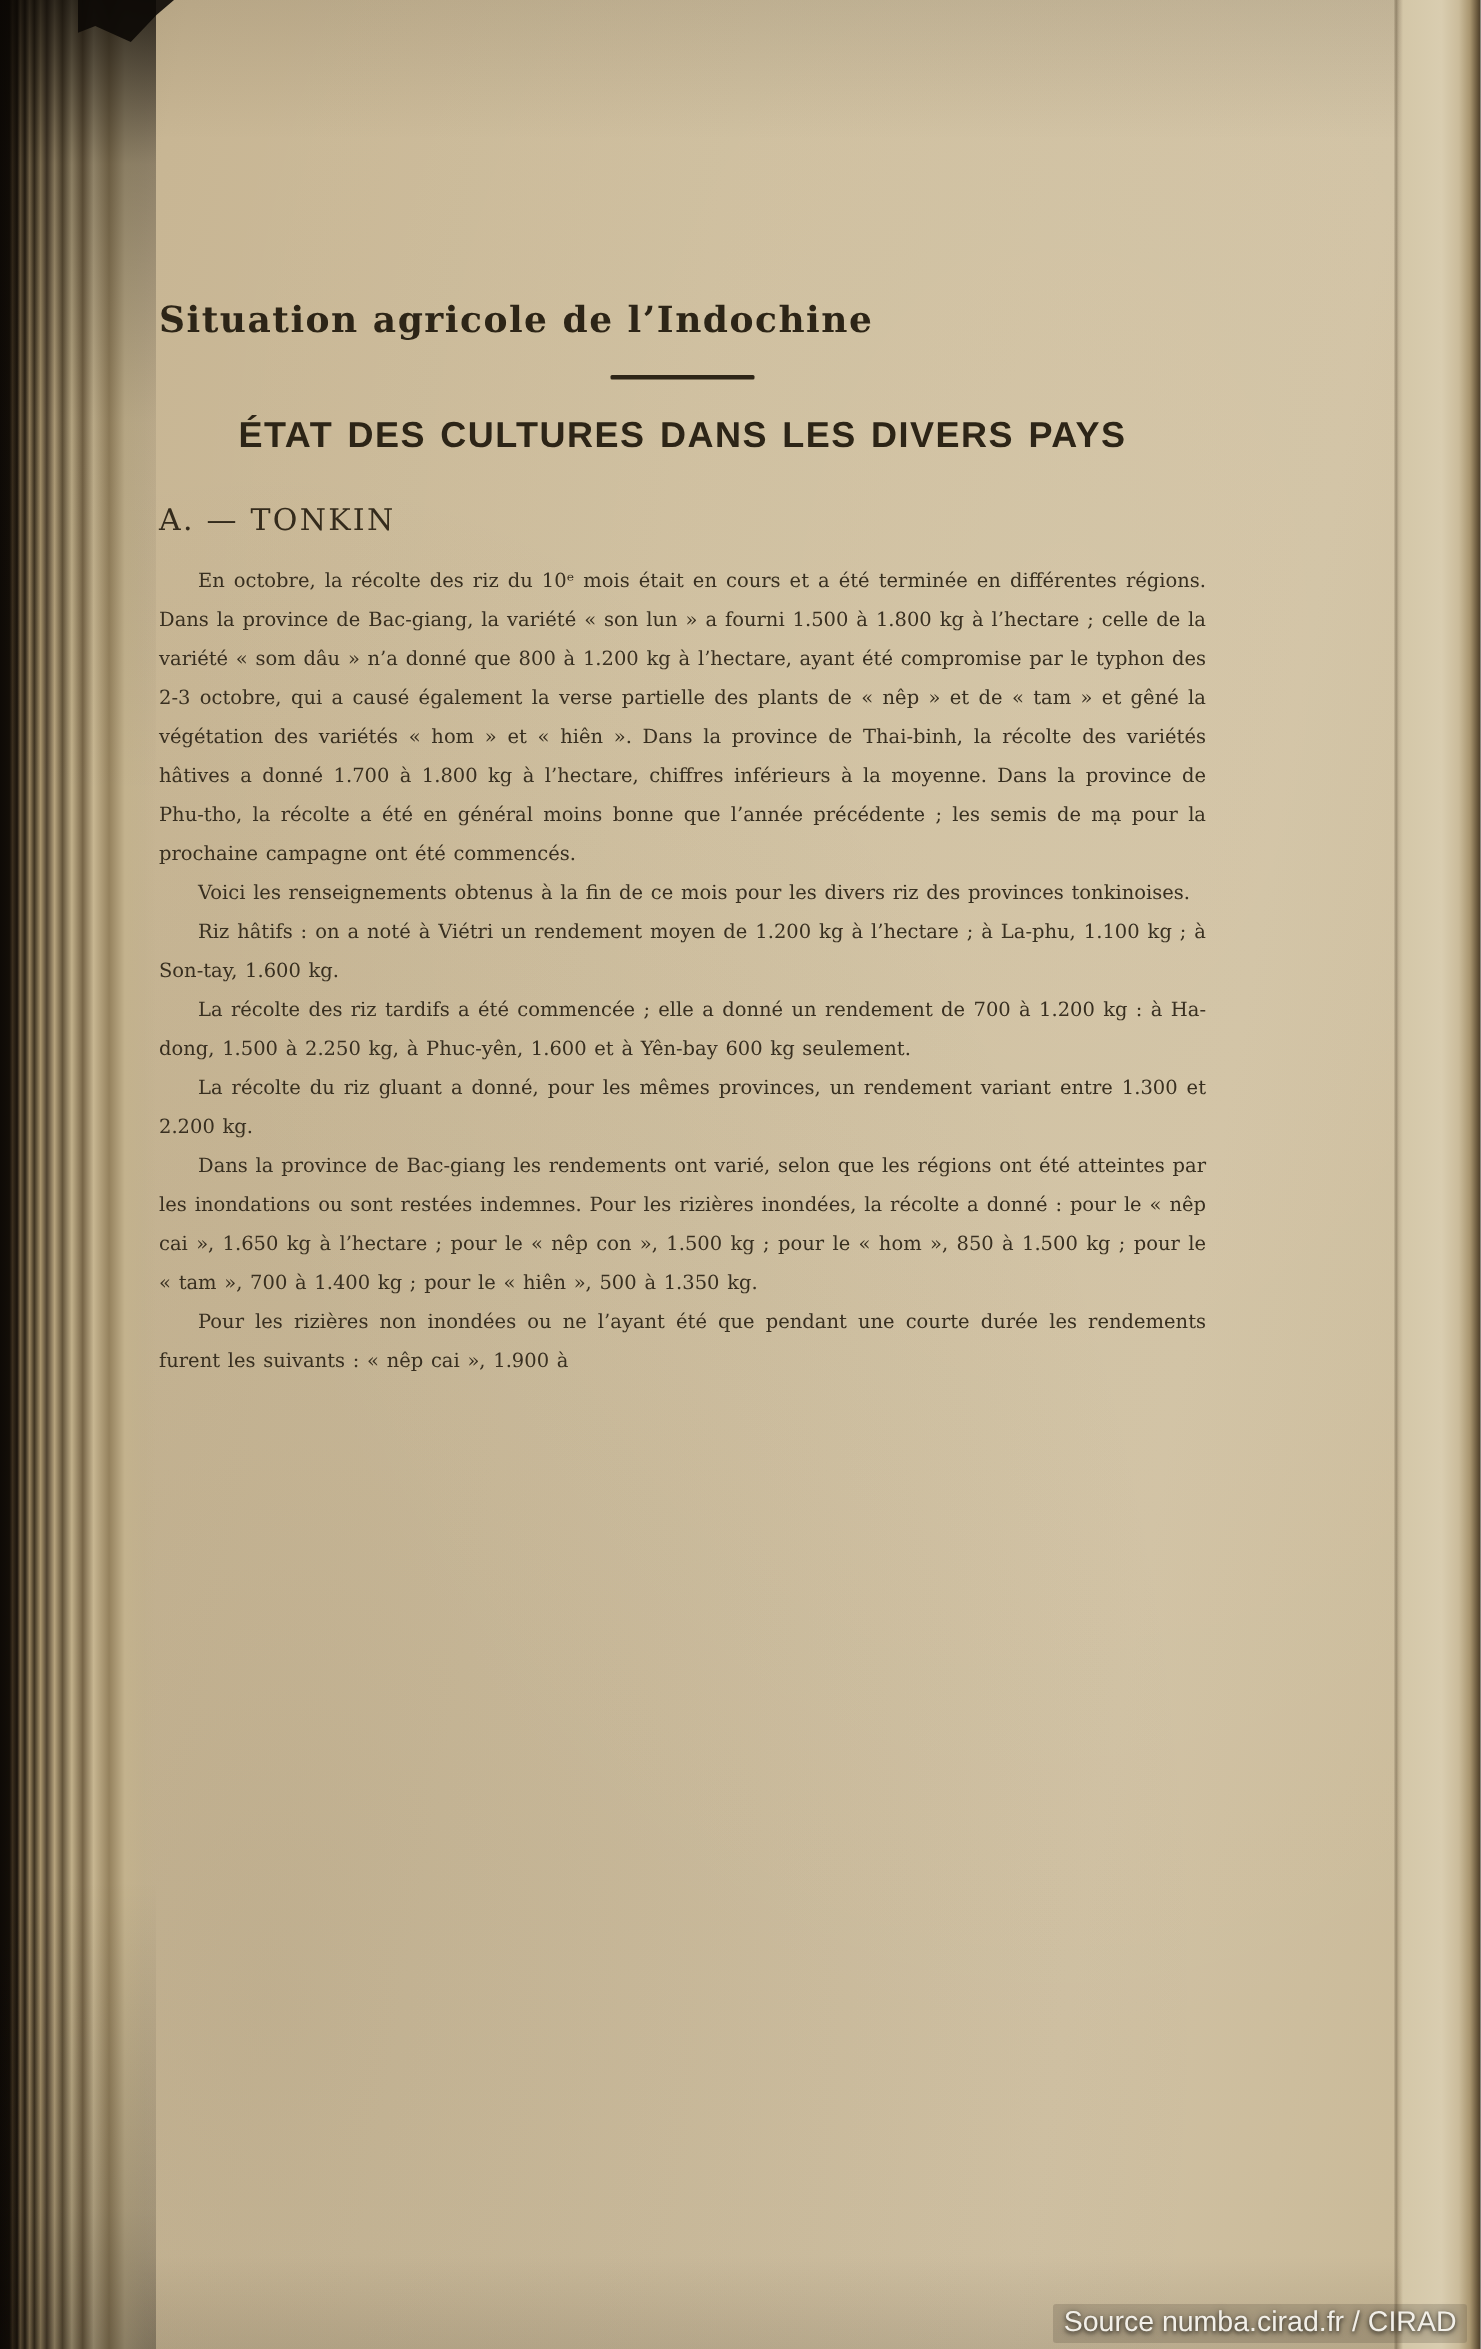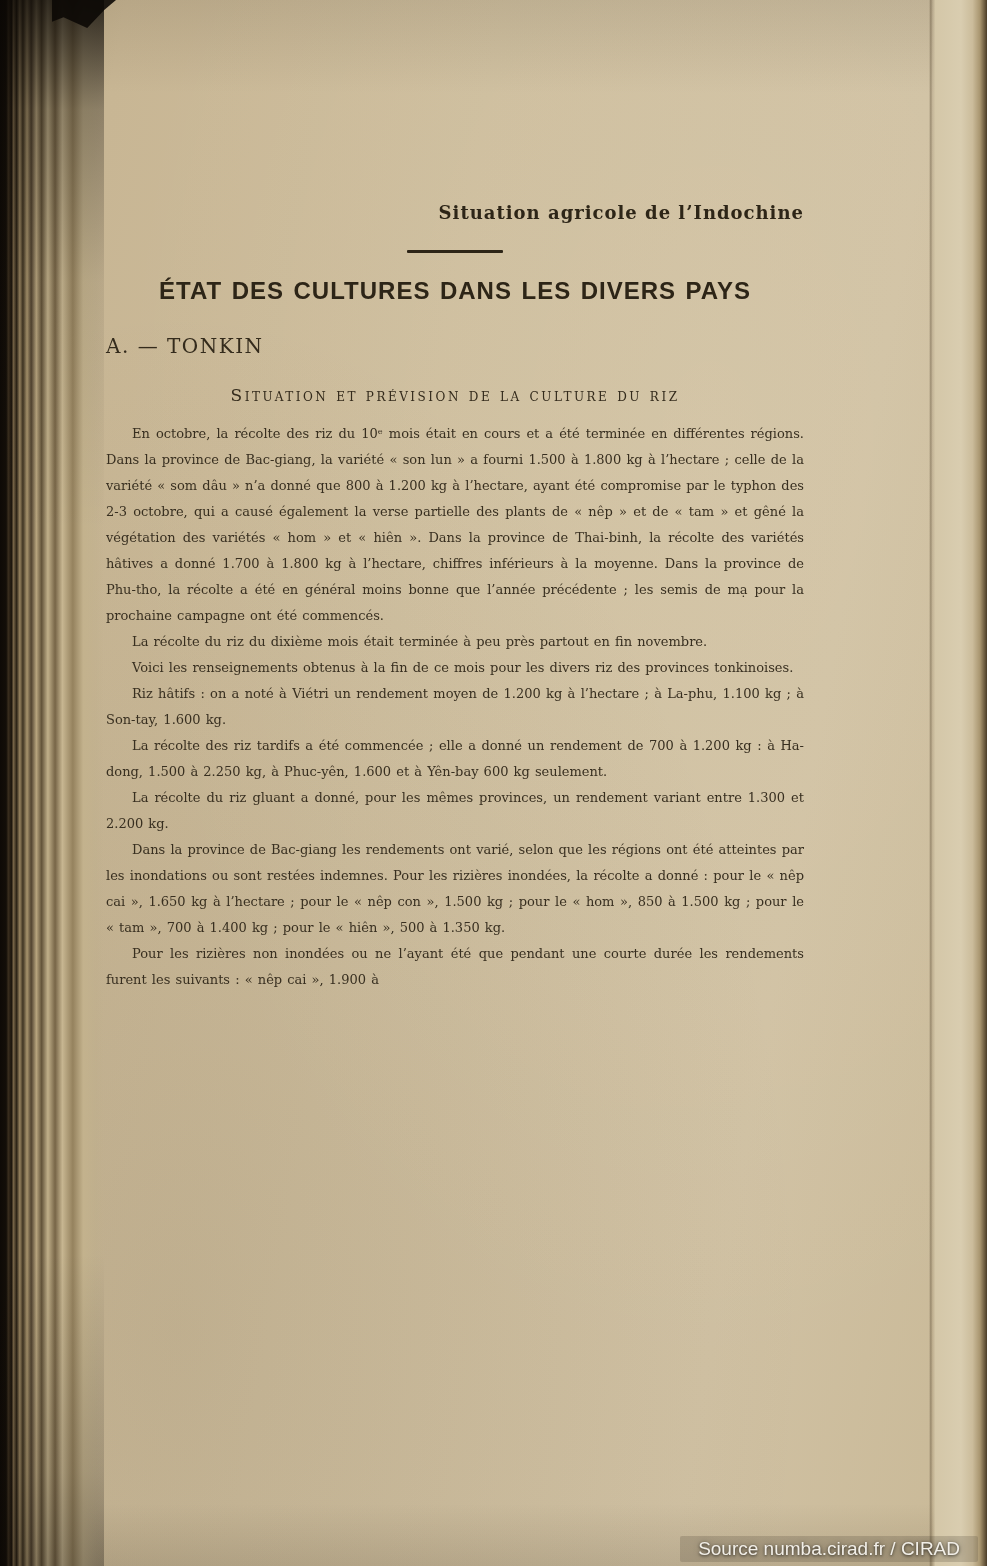--- a/index.html
+++ b/index.html
@@ -59,24 +59,24 @@
   .content {
     position: relative; z-index: 4;
     margin-left: 106px;
     width: 698px;
     padding-top: 197px;
     color: #39301f;
   }
 
   .title {
     margin: 0;
-    text-align: right;
+    text-align: left;
     font-family: "DejaVu Serif", "Liberation Serif", serif;
     font-weight: bold;
-    font-size: 18px;
+    font-size: 24px;
     line-height: 32px;
     letter-spacing: 1px;
     color: #2d2517;
   }
 
   .rule {
     width: 96px; height: 3px;
     margin: 21px auto 0;
     background: #2d2517;
     border-radius: 1px;
@@ -124,21 +124,21 @@
     word-spacing: 1px;
     color: #382f20;
   }
 
   .watermark {
     position: absolute; right: 9px; bottom: 4px; z-index: 6;
     font-family: "Liberation Sans", "DejaVu Sans", sans-serif;
     font-size: 19px;
     color: #f2efe8;
     background: rgba(75,65,48,0.22);
-    padding: 2px 18px;
+    padding: 2px 7px;
     border-radius: 2px;
     text-shadow: 0 1px 3px rgba(0,0,0,0.65), 0 0 6px rgba(0,0,0,0.35);
   }
 </style>
 </head>
 <body>
 
 <div class="scan">
 
   <div class="binding">
@@ -153,25 +153,23 @@
     <h1 class="title">Situation agricole de l’Indochine</h1>
 
     <div class="rule"></div>
 
     <h2 class="main-heading">
       <div class="heading-line">ÉTAT DES CULTURES DANS LES DIVERS PAYS</div>
     </h2>
 
     <h3 class="section-heading">A. — TONKIN</h3>
 
-    <h4 class="subsection-heading">Situation et prévision de la culture du riz</h4>
 
     <div class="body-text">
       <p>En octobre, la récolte des riz du 10ᵉ mois était en cours et a été terminée en différentes régions. Dans la province de Bac-giang, la variété « son lun » a fourni 1.500 à 1.800 kg à l’hectare ; celle de la variété « som dâu » n’a donné que 800 à 1.200 kg à l’hectare, ayant été compromise par le typhon des 2-3 octobre, qui a causé également la verse partielle des plants de « nêp » et de « tam » et gêné la végétation des variétés « hom » et « hiên ». Dans la province de Thai-binh, la récolte des variétés hâtives a donné 1.700 à 1.800 kg à l’hectare, chiffres inférieurs à la moyenne. Dans la province de Phu-tho, la récolte a été en général moins bonne que l’année précédente ; les semis de mạ pour la prochaine campagne ont été commencés.</p>
-      <p>La récolte du riz du dixième mois était terminée à peu près partout en fin novembre.</p>
       <p>Voici les renseignements obtenus à la fin de ce mois pour les divers riz des provinces tonkinoises.</p>
       <p>Riz hâtifs : on a noté à Viétri un rendement moyen de 1.200 kg à l’hectare ; à La-phu, 1.100 kg ; à Son-tay, 1.600 kg.</p>
       <p>La récolte des riz tardifs a été commencée ; elle a donné un rendement de 700 à 1.200 kg : à Ha-dong, 1.500 à 2.250 kg, à Phuc-yên, 1.600 et à Yên-bay 600 kg seulement.</p>
       <p>La récolte du riz gluant a donné, pour les mêmes provinces, un rendement variant entre 1.300 et 2.200 kg.</p>
       <p>Dans la province de Bac-giang les rendements ont varié, selon que les régions ont été atteintes par les inondations ou sont restées indemnes. Pour les rizières inondées, la récolte a donné : pour le « nêp cai », 1.650 kg à l’hectare ; pour le « nêp con », 1.500 kg ; pour le « hom », 850 à 1.500 kg ; pour le « tam », 700 à 1.400 kg ; pour le « hiên », 500 à 1.350 kg.</p>
       <p>Pour les rizières non inondées ou ne l’ayant été que pendant une courte durée les rendements furent les suivants : « nêp cai », 1.900 à</p>
     </div>
 
   </div>
 

